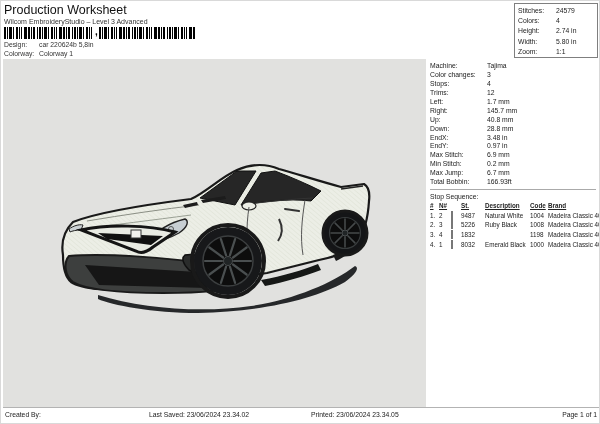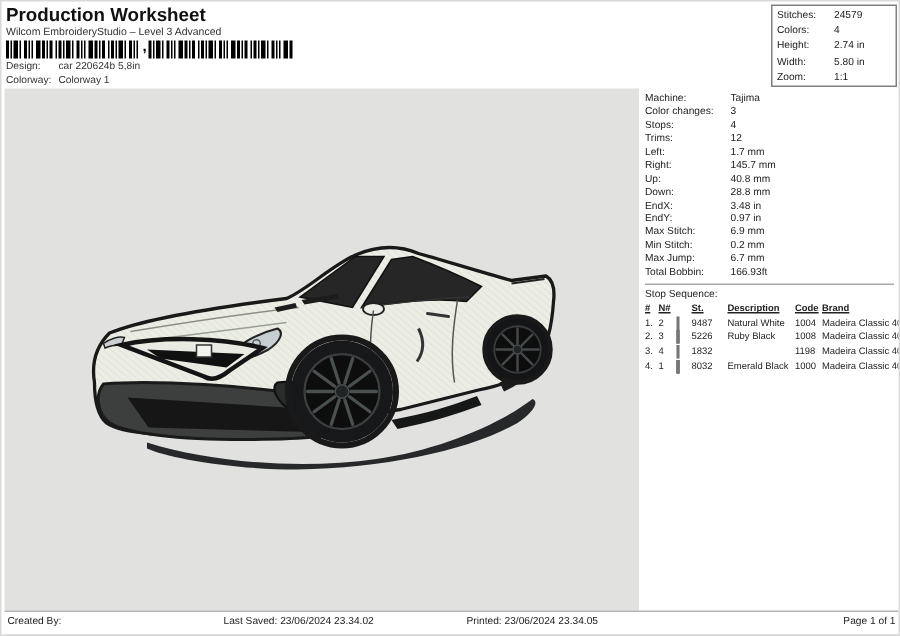--- a/index.html
+++ b/index.html
@@ -1,20 +1,20 @@
 <!DOCTYPE html>
 <html><head>
 <meta charset="utf-8">
 <style>
   html,body{margin:0;padding:0;}
   body{width:600px;height:424px;background:#fff;font-family:"Liberation Sans",sans-serif;color:#222;}
   #page{position:relative;width:600px;height:424px;box-sizing:border-box;background:#fff;border:1px solid #d9d9d9;overflow:hidden;}
 
   
-  .title{position:absolute;left:3px;top:2px;font-size:12.5px;font-weight:bold;color:#111;white-space:nowrap;}
+  .title{position:absolute;left:3px;top:2px;font-size:12.5px;font-weight:normal;color:#111;white-space:nowrap;}
   .subtitle{position:absolute;left:3px;top:17px;font-size:7px;color:#333;white-space:nowrap;}
   .barcode{position:absolute;left:3px;top:26px;height:12px;display:flex;align-items:stretch;}
   .barcode .seg{height:100%;white-space:nowrap;font-size:0;}
   .barcode b{display:inline-block;height:100%;}
   .barcode b.bar{background:#000;}
   .barcode .comma{font-size:10px;font-weight:bold;line-height:14px;align-self:flex-end;margin:0 1px;color:#000;}
   .hrow{position:absolute;font-size:6.8px;color:#333;white-space:nowrap;}
   .hrow .hlabel{position:absolute;left:0;}
   .hrow .hvalue{position:absolute;left:35px;}
   #design-row{left:3px;top:40px;width:200px;height:9px;}

